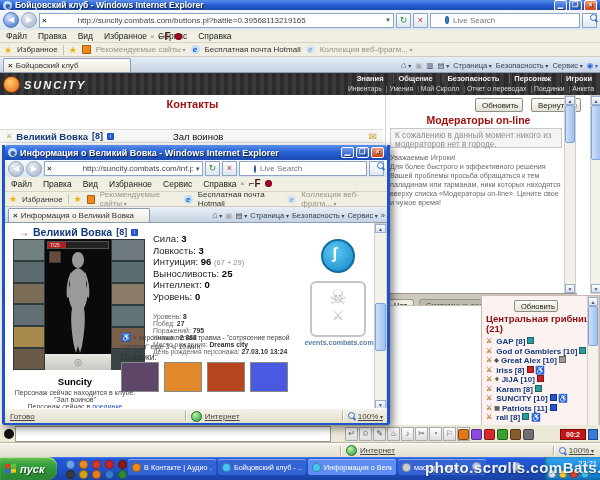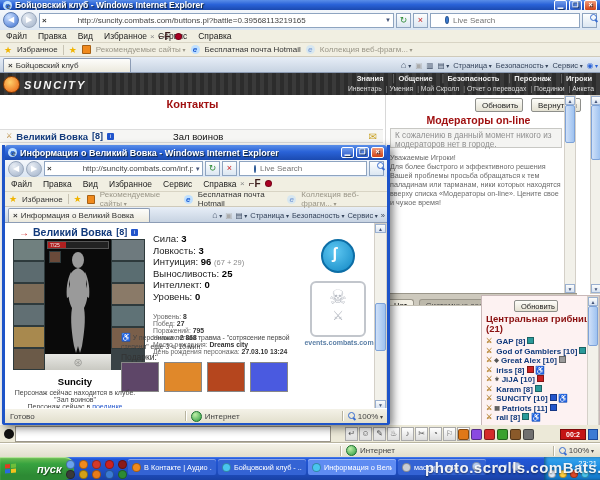--- a/index.html
+++ b/index.html
@@ -35,21 +35,21 @@
   .fav-row{background:#f1efe2;border-bottom:1px solid #cfcaba;display:flex;align-items:center;
     font-size:8px;color:#333;gap:5px;padding:0 4px;}
   .star{color:#f0b400;font-size:9px;}
   .tab-row{background:linear-gradient(180deg,#e7eef7,#c7d3e2);border-bottom:1px solid #8c9cb5;
     display:flex;align-items:flex-end;font-size:8px;color:#333;padding:0 2px;}
   .tab{background:linear-gradient(180deg,#fdfdfb,#ece9dd);border:1px solid #8c9cb5;border-bottom:0;
     border-radius:2px 2px 0 0;height:13px;display:flex;align-items:center;gap:3px;padding:0 4px;margin:0 1px;}
   .cmds{margin-left:auto;display:flex;align-items:center;gap:4px;color:#33425a;font-size:7.5px;padding-bottom:2px;}
   .dd::after{content:" ▾";font-size:6px;}
   .statusbar{background:linear-gradient(180deg,#f4f2e8,#e2dfcd);border-top:1px solid #fff;
-    box-shadow:0 -1px 0 #b8b4a0;display:flex;align-items:center;font-size:8px;color:#444;}
+    box-shadow:0 -1px 0 #b8b4a0;display:flex;align-items:center;font-size:8px;color:#444;text-decoration:underline;}
   .globe{width:9px;height:9px;border-radius:50%;background:radial-gradient(circle at 35% 30%,#bff0a8,#2a9a3d);
     border:1px solid #1c7030;display:inline-block;}
   .sbsep{width:1px;height:10px;background:#b8b4a0;margin:0 5px;box-shadow:1px 0 0 #fff;}
   
   .vscroll{background:#f2f1ea;border:1px solid #d4d0c8;display:flex;flex-direction:column;align-items:center;}
   .sarrow{width:100%;height:9px;background:linear-gradient(180deg,#fdfdfb,#d6e2f2);border:1px solid #9ab0d0;
     font-size:5px;color:#44557a;text-align:center;line-height:8px;box-sizing:border-box;}
   .sthumb{width:100%;background:linear-gradient(90deg,#cfe0f8,#9ec2f0);border:1px solid #7da2d8;border-radius:2px;box-sizing:border-box;}
   .hscroll{background:#f2f1ea;border:1px solid #d4d0c8;display:flex;align-items:center;}
   
@@ -84,21 +84,21 @@
   .statline b{color:#000;}
   .sextra{color:#888;font-size:7.5px;}
   .infoline{font-size:6.8px;color:#666;height:7px;}
   .infoline b{color:#333;}
   .gift{width:38px;height:30px;border:1px solid #888;box-sizing:border-box;
     background-image:radial-gradient(circle at 50% 50%,rgba(255,255,255,.35),rgba(0,0,0,.55));}
   .linkblue{color:#2255cc;}
   
   .taskbar{background:linear-gradient(180deg,#4a82f0 0%,#2257d8 8%,#1f4fc4 60%,#1941a5 100%);}
   .startbtn{height:23px;background:linear-gradient(180deg,#72bf54 0%,#37a33f 30%,#2d8a34 80%);
-    border-radius:0 9px 9px 0;display:flex;align-items:center;gap:21px;padding:0 12px 0 5px;
+    border-radius:0 9px 9px 0;display:flex;align-items:center;gap:4px;padding:0 12px 0 5px;
     box-shadow:inset 0 1px 1px #b8e8a0;}
   .startbtn span{color:#fff;font-weight:bold;font-style:italic;font-size:11px;text-shadow:1px 1px 1px #1a4a1a;}
   .xpflag{display:grid;grid-template-columns:5px 5px;grid-template-rows:4px 4px;gap:1px;transform:skewY(-6deg);}
   .xpflag i{display:block;}
   .taskbtn{height:16px;border-radius:2px;display:flex;align-items:center;gap:3px;padding:0 4px;
     font-size:7.3px;color:#fff;white-space:nowrap;overflow:hidden;box-shadow:inset 0 1px 0 rgba(255,255,255,.4);}
   .qdot{width:7px;height:7px;border-radius:50%;border:1px solid rgba(0,0,0,.3);}
   .tray{background:linear-gradient(180deg,#35a5ef 0%,#1b8be0 50%,#1278c8 100%);
     box-shadow:inset 2px 0 3px rgba(0,0,0,.35);}
   .watermark{color:rgba(255,255,255,.93);font-size:15px;font-weight:bold;letter-spacing:.5px;

